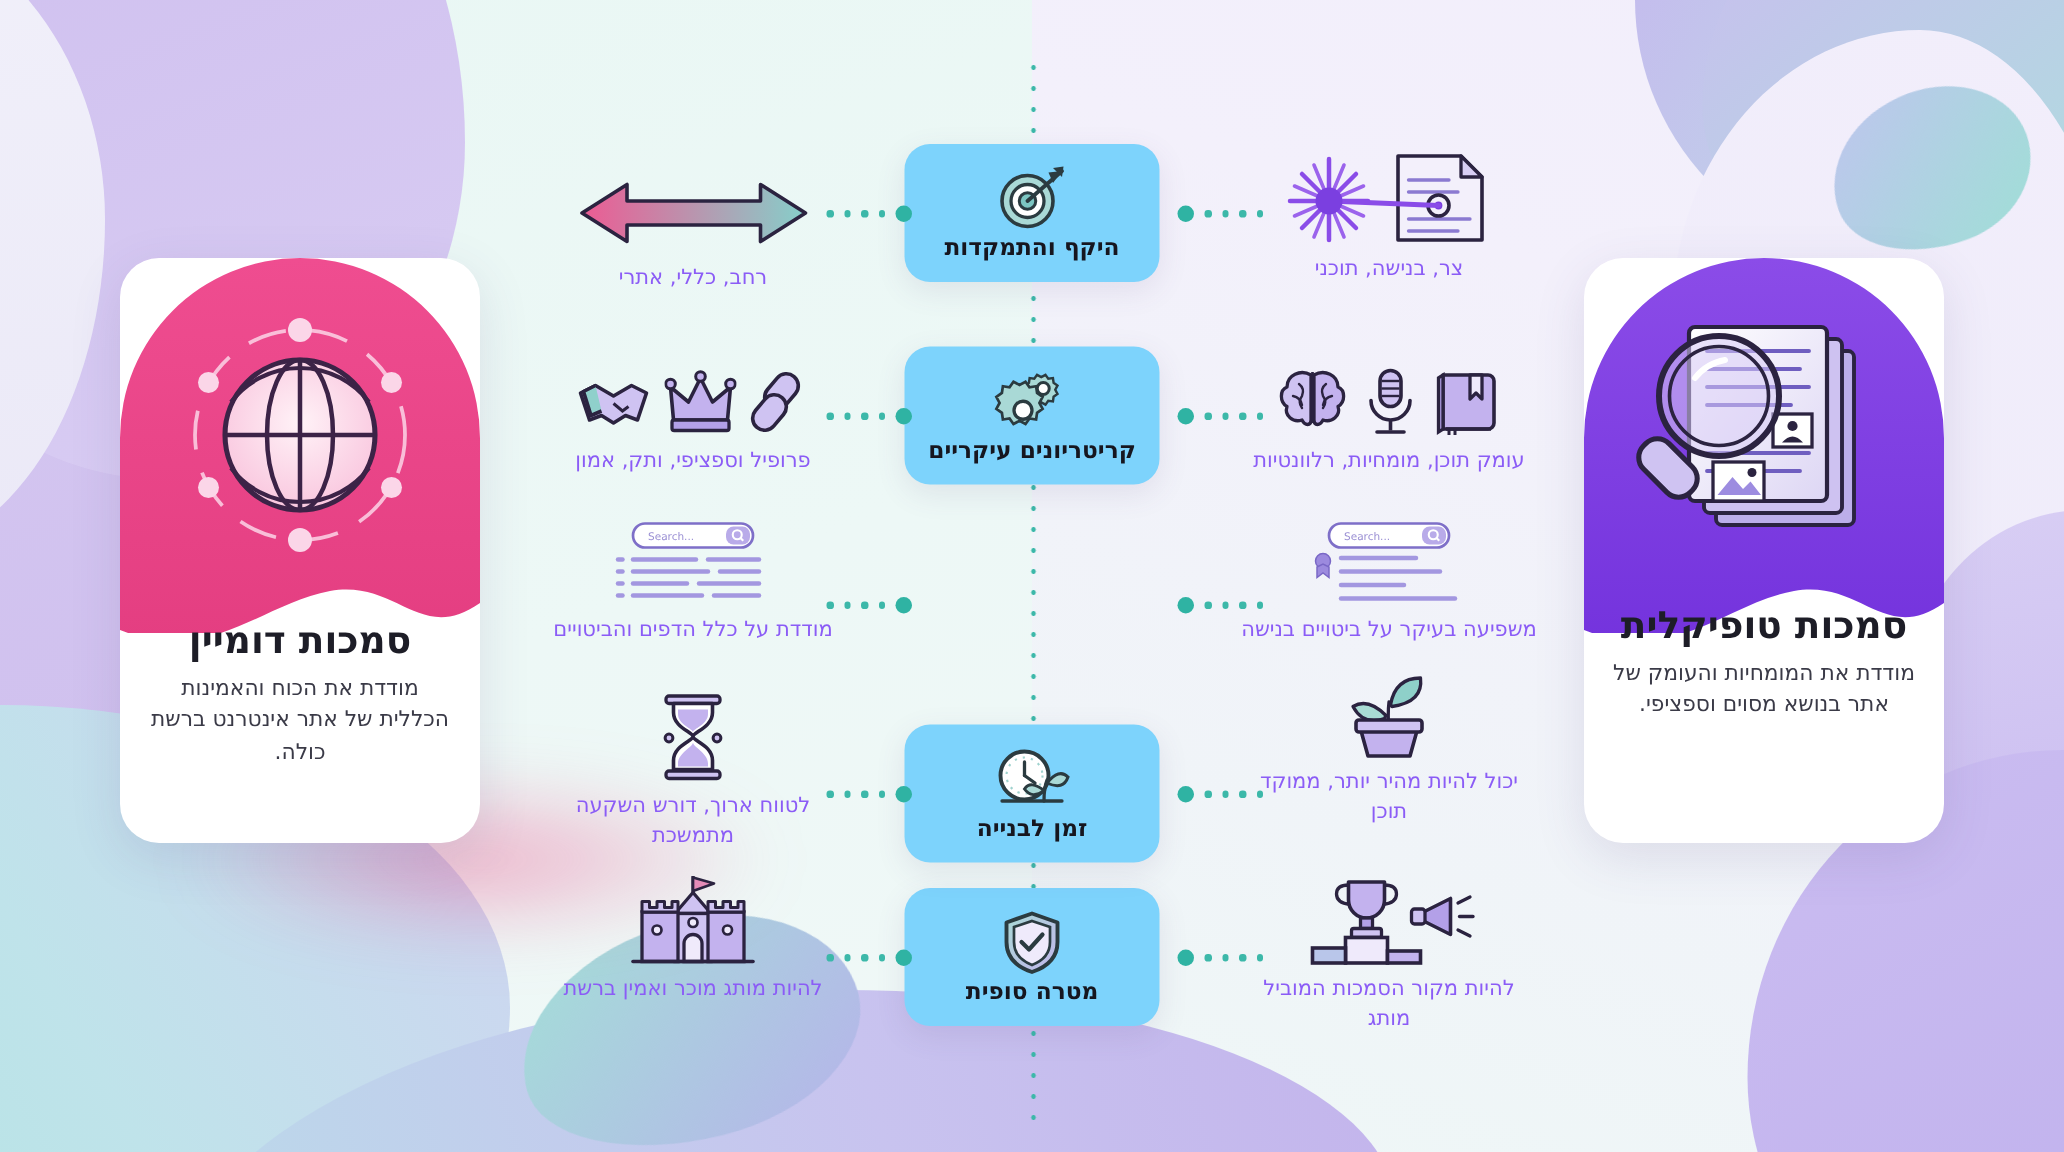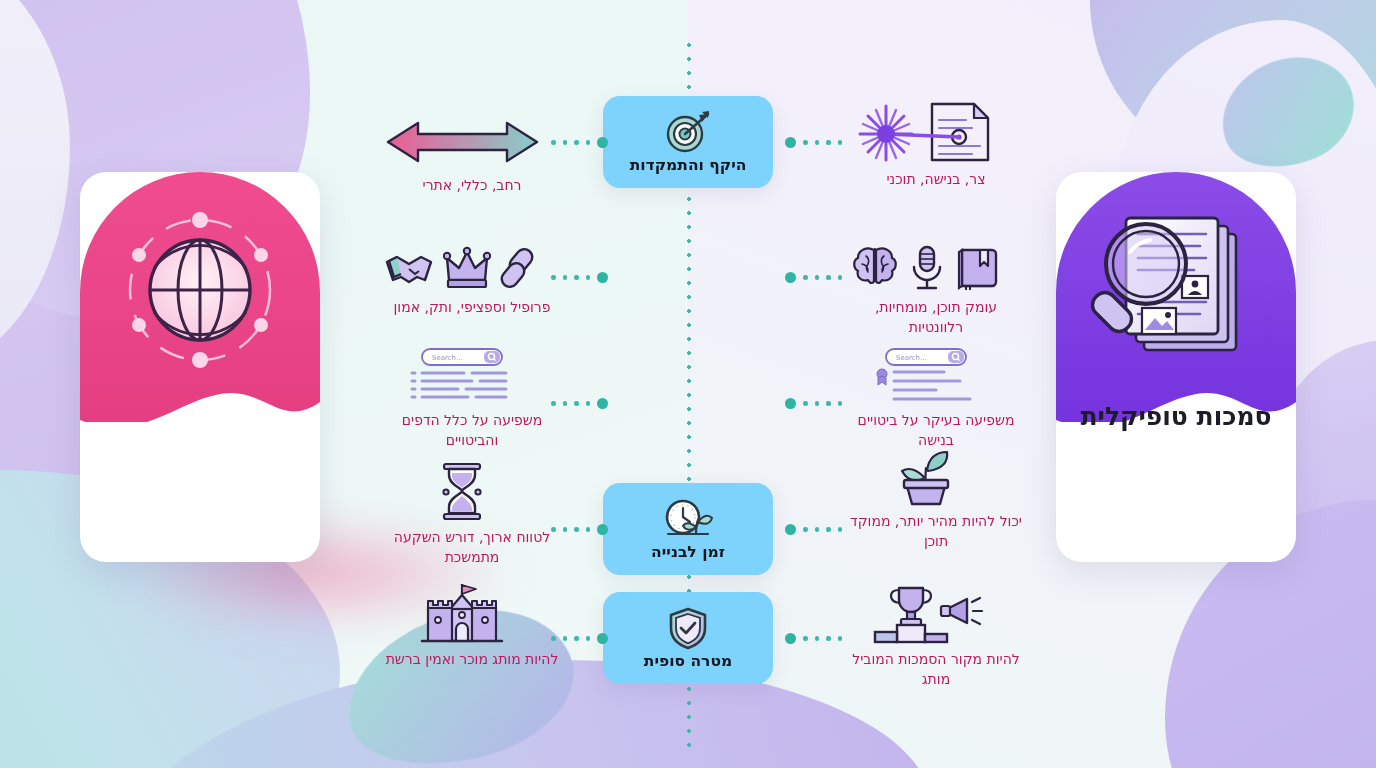--- a/index.html
+++ b/index.html
@@ -83,21 +83,21 @@
     box-shadow:0 6px 20px rgba(90,70,130,0.11);
     display:flex; flex-direction:column; align-items:center; justify-content:center; gap:2px; }
   .center-icon { height:44px; display:flex; align-items:center; justify-content:center; }
   .center-label { font-size:15.5px; font-weight:bold; color:#16161f; white-space:nowrap; }
 
   
   .srow { position:absolute; width:200px; text-align:center; }
   .srow.left  { left:362px; }
   .srow.right { left:826px; }
   .srow-icons { height:60px; display:flex; align-items:flex-end; justify-content:center; gap:8px; }
-  .srow-text { font-size:14px; color:#be185d; line-height:1.4; margin-top:6px;margin-left:20px; }
+  .srow-text { font-size:14px; color:#8b5cf6; line-height:1.4; margin-top:6px; }
 
   
   .conn { position:absolute; display:flex; align-items:center; gap:7px; }
   .cdot-big { width:11px; height:11px; border-radius:50%; background:#2fb3a3; flex:none; }
   .cdot-sm  { width:4.5px; height:4.5px; border-radius:50%; background:#3cb8a9; flex:none; }
 </style>
 </head>
 <body>
 
 <div id="stage">
@@ -150,20 +150,24 @@
         <circle cx="-61" cy="35" r="7" fill="#fbd6e8"></circle>
         <circle cx="-61" cy="-35" r="7" fill="#fbd6e8"></circle>
         <circle r="50" fill="url(#globeg)" stroke="#3c2347" stroke-width="3.4"></circle>
         <ellipse rx="22" ry="50" fill="none" stroke="#3c2347" stroke-width="3"></ellipse>
         <line x1="0" y1="-50" x2="0" y2="50" stroke="#3c2347" stroke-width="3"></line>
         <line x1="-50" y1="0" x2="50" y2="0" stroke="#3c2347" stroke-width="3"></line>
         <path d="M-46,-22 A58,58 0 0 1 46,-22" fill="none" stroke="#3c2347" stroke-width="2.8"></path>
         <path d="M-46,22 A58,58 0 0 0 46,22" fill="none" stroke="#3c2347" stroke-width="2.8"></path>
       </g>
     </svg>
+    <div class="card-body">
+      <div class="card-title">סמכות דומיין</div>
+      <div class="card-desc">מודדת את הכוח והאמינות הכללית של אתר אינטרנט ברשת כולה.</div>
+    </div>
   </div>
 
   <div class="side-card right">
     <svg class="arch" viewBox="0 0 240 250">
       <defs>
         <linearGradient id="purpg" x1="0" y1="0" x2="0" y2="1">
           <stop offset="0" stop-color="#8b4ce8"></stop>
             <stop offset="1" stop-color="#7433dd"></stop>
         </linearGradient>
         <linearGradient id="paperg" x1="0" y1="0" x2="1" y2="1">
@@ -192,37 +196,53 @@
         <path d="M37,114 l10,-12 7,8 5,-5 7,9 z" fill="#9d8ce0"></path>
         <circle cx="60" cy="99" r="3" fill="#2b2340"></circle>
         <circle cx="38" cy="48" r="40" fill="rgba(215,203,246,0.55)" stroke="#2b2340" stroke-width="4"></circle>
         <circle cx="38" cy="48" r="33" fill="none" stroke="#2b2340" stroke-width="2.4"></circle>
         <path d="M22,36 q8,-10 20,-12" stroke="#ffffff" stroke-width="4" fill="none" stroke-linecap="round"></path>
         <rect x="-8" y="74" width="24" height="44" rx="11" transform="rotate(-45 4 96)" fill="#cfc3f2" stroke="#2b2340" stroke-width="3.4"></rect>
       </g>
     </svg>
     <div class="card-body">
       <div class="card-title">סמכות טופיקלית</div>
+      <div class="card-desc">מודדת את המומחיות והעומק של אתר בנושא מסוים וספציפי.</div>
     </div>
   </div>
 
   <div class="center-card" style="top:96px">
     <div class="center-icon">
       <svg width="52" height="44" viewBox="0 0 52 44">
         <circle cx="23" cy="24" r="17" fill="#a9d9d6" stroke="#2b3b40" stroke-width="2.4"></circle>
         <circle cx="23" cy="24" r="11" fill="#fff" stroke="#2b3b40" stroke-width="2.2"></circle>
         <circle cx="23" cy="24" r="5.5" fill="#7cc6c2" stroke="#2b3b40" stroke-width="2"></circle>
         <line x1="23" y1="24" x2="46" y2="4" stroke="#2b3b40" stroke-width="2.6" stroke-linecap="round"></line>
         <path d="M46,4 l-9,1 3,7 z" fill="#2b3b40"></path>
         <path d="M40,2 l7,-1 -1,7 z" fill="#2b3b40"></path>
       </svg>
     </div>
     <div class="center-label">היקף והתמקדות</div>
   </div>
 
+  <div class="center-card" style="top:231px">
+    <div class="center-icon">
+      <svg width="52" height="44" viewBox="0 0 52 44">
+        <g fill="#a9d9d6" stroke="#2b3b40" stroke-width="2.2">
+          <path d="M38,4 l2.5,3.5 4.2,-.6 .6,4.2 3.5,2.5 -2,3.8 2,3.8 -3.5,2.5 -.6,4.2 -4.2,-.6 -2.5,3.5 -3.8,-2 -3.8,2 -2.5,-3.5 -4.2,.6 -.6,-4.2 -3.5,-2.5 2,-3.8 -2,-3.8 3.5,-2.5 .6,-4.2 4.2,.6 2.5,-3.5 3.8,2 z" transform="translate(-2,-1) scale(0.74) translate(12,4)"></path>
+        </g>
+        <circle cx="33.5" cy="14" r="4" fill="#fff" stroke="#2b3b40" stroke-width="2"></circle>
+        <g fill="#a9d9d6" stroke="#2b3b40" stroke-width="2.2">
+          <path d="M22,12 l3.2,4.5 5.4,-.8 .8,5.4 4.5,3.2 -2.6,4.9 2.6,4.9 -4.5,3.2 -.8,5.4 -5.4,-.8 -3.2,4.5 -4.9,-2.6 -4.9,2.6 -3.2,-4.5 -5.4,.8 -.8,-5.4 -4.5,-3.2 2.6,-4.9 -2.6,-4.9 4.5,-3.2 .8,-5.4 5.4,.8 3.2,-4.5 4.9,2.6 z" transform="translate(2,-2) scale(0.82) translate(2,2)"></path>
+        </g>
+        <circle cx="20" cy="28.5" r="6" fill="#fff" stroke="#2b3b40" stroke-width="2.2"></circle>
+      </svg>
+    </div>
+    <div class="center-label">קריטריונים עיקריים</div>
+  </div>
 
 
   <div class="center-card" style="top:592px">
     <div class="center-icon">
       <svg width="42" height="44" viewBox="0 0 42 44">
         <defs>
             <linearGradient id="shg" x1="0" y1="0" x2="1" y2="1">
           <stop offset="0" stop-color="#a9d9d6"></stop>
               <stop offset="1" stop-color="#c3b6ec"></stop>
             </linearGradient>
@@ -380,21 +400,21 @@
             <line x1="78" y1="34" x2="104" y2="34"></line>
           <line x1="10" y1="42" x2="13" y2="42"></line>
             <line x1="20" y1="42" x2="56" y2="42"></line>
             <line x1="64" y1="42" x2="104" y2="42"></line>
           <line x1="10" y1="50" x2="13" y2="50"></line>
             <line x1="20" y1="50" x2="66" y2="50"></line>
             <line x1="74" y1="50" x2="104" y2="50"></line>
         </g>
       </svg>
     </div>
-    <div class="srow-text">משפיעה על כלל הדפים והביטויים</div>
+    <div class="srow-text">מודדת על כלל הדפים והביטויים</div>
   </div>
 
   <div class="srow left" style="top:462px">
     <div class="srow-icons">
       <svg width="54" height="60" viewBox="0 0 54 60">
         <rect x="9" y="2" width="36" height="5" rx="2" fill="#cfc3f2" stroke="#2b2340" stroke-width="2.2"></rect>
         <rect x="9" y="52" width="36" height="5" rx="2" fill="#cfc3f2" stroke="#2b2340" stroke-width="2.2"></rect>
         <path d="M14,7 h26 v6 c0,10 -13,13 -13,16 c0,3 13,6 13,16 v6 h-26 v-6 c0,-10 13,-13 13,-16 c0,-3 -13,-6 -13,-16 z" fill="#fff" stroke="#2b2340" stroke-width="2.4" stroke-linejoin="round"></path>
         <path d="M17,11 h20 v3 c0,7 -10,10 -10,12 c0,-2 -10,-5 -10,-12 z" fill="#c3b2ee"></path>
         <path d="M27,33 c0,3 10,7 10,14 v2 h-20 v-2 c0,-7 10,-11 10,-14 z" fill="#c3b2ee"></path>

